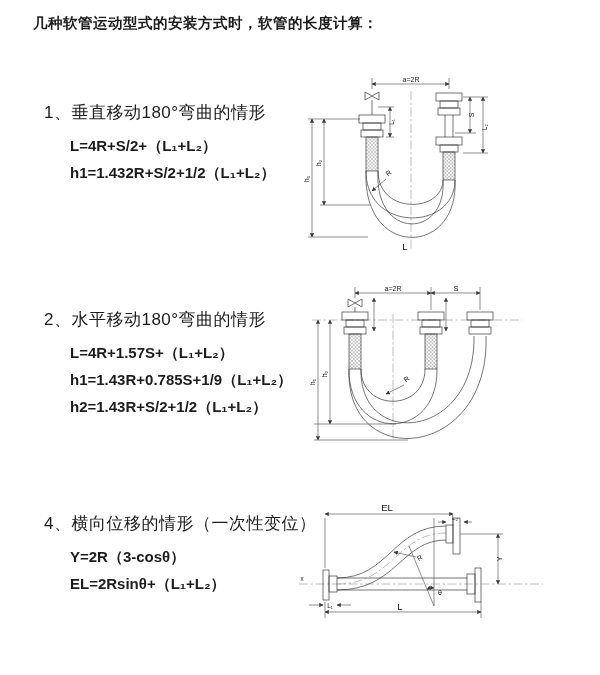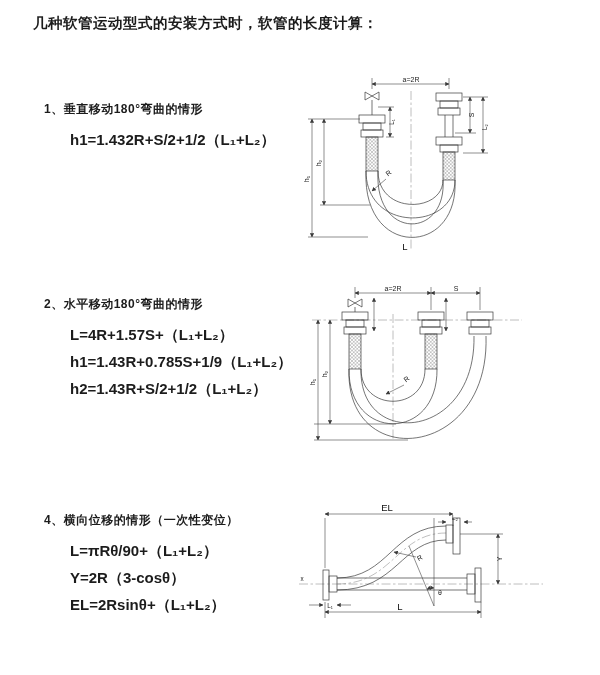--- a/index.html
+++ b/index.html
@@ -2,23 +2,23 @@
 <html><head>
 <meta charset="utf-8">
 <style>
   html,body{margin:0;padding:0;background:#fff;}
   .page{position:relative;width:600px;height:675px;background:#ffffff;
         font-family:"Liberation Sans","DejaVu Sans",sans-serif;color:#1c1c1c;overflow:hidden;}
   .title{position:absolute;left:33px;top:14px;font-size:14.5px;font-weight:bold;
          letter-spacing:.5px;margin:0;}
   .sec{position:absolute;left:44px;}
   #sec1{top:101px}
-  #sec2{top:296px}
+  #sec2{top:308px}
   #sec3{top:512px}
-  .heading{font-size:12px;font-weight:bold;letter-spacing:.5px;margin-bottom:8px;}
+  .heading{font-size:17px;font-weight:normal;letter-spacing:.5px;margin-bottom:8px;}
   .formula{font-size:15px;font-weight:600;line-height:27px;margin-left:26px;white-space:pre;}
   .diag{position:absolute;}
   #d1{left:302px;top:75px}
   #d2{left:310px;top:284px}
   #d3{left:297px;top:502px}
   svg{display:block}
   .ln{stroke:#3a3a3a;stroke-width:.7;fill:none;}
   .cl{stroke:#8a8a8a;stroke-width:.55;fill:none;stroke-dasharray:9 2.5 2.5 2.5;}
   .dm{stroke:#444;stroke-width:.6;fill:none;}
   text{stroke:none;font-family:"Liberation Sans","DejaVu Sans",sans-serif;}
@@ -28,33 +28,33 @@
 </style>
 </head>
 <body>
 
 <div class="page">
 
   <h1 class="title">几种软管运动型式的安装方式时，软管的长度计算：</h1>
 
   <section class="sec" id="sec1">
     <div class="heading">1、垂直移动180°弯曲的情形</div>
+    <div class="formula">L=4R+S/2+（L₁+L₂）</div>
     <div class="formula">h1=1.432R+S/2+1/2（L₁+L₂）</div>
   </section>
 
   <section class="sec" id="sec2">
     <div class="heading">2、水平移动180°弯曲的情形</div>
     <div class="formula">L=4R+1.57S+（L₁+L₂）</div>
     <div class="formula">h1=1.43R+0.785S+1/9（L₁+L₂）</div>
     <div class="formula">h2=1.43R+S/2+1/2（L₁+L₂）</div>
   </section>
 
   <section class="sec" id="sec3">
     <div class="heading">4、横向位移的情形（一次性变位）</div>
-    <div class="formula">L=πRθ/90+（L₁+L₂）</div>
     <div class="formula">Y=2R（3-cosθ）</div>
     <div class="formula">EL=2Rsinθ+（L₁+L₂）</div>
   </section>
 
   <div class="diag" id="d1">
     <svg viewBox="0 0 228 180" width="228" height="180">
       <defs>
         <marker id="arr1" viewBox="0 0 10 10" refX="9" refY="5" markerWidth="7" markerHeight="7" orient="auto-start-reverse">
           <path d="M0,0L10,5L0,10z" fill="#3a3a3a"></path>
         </marker>

